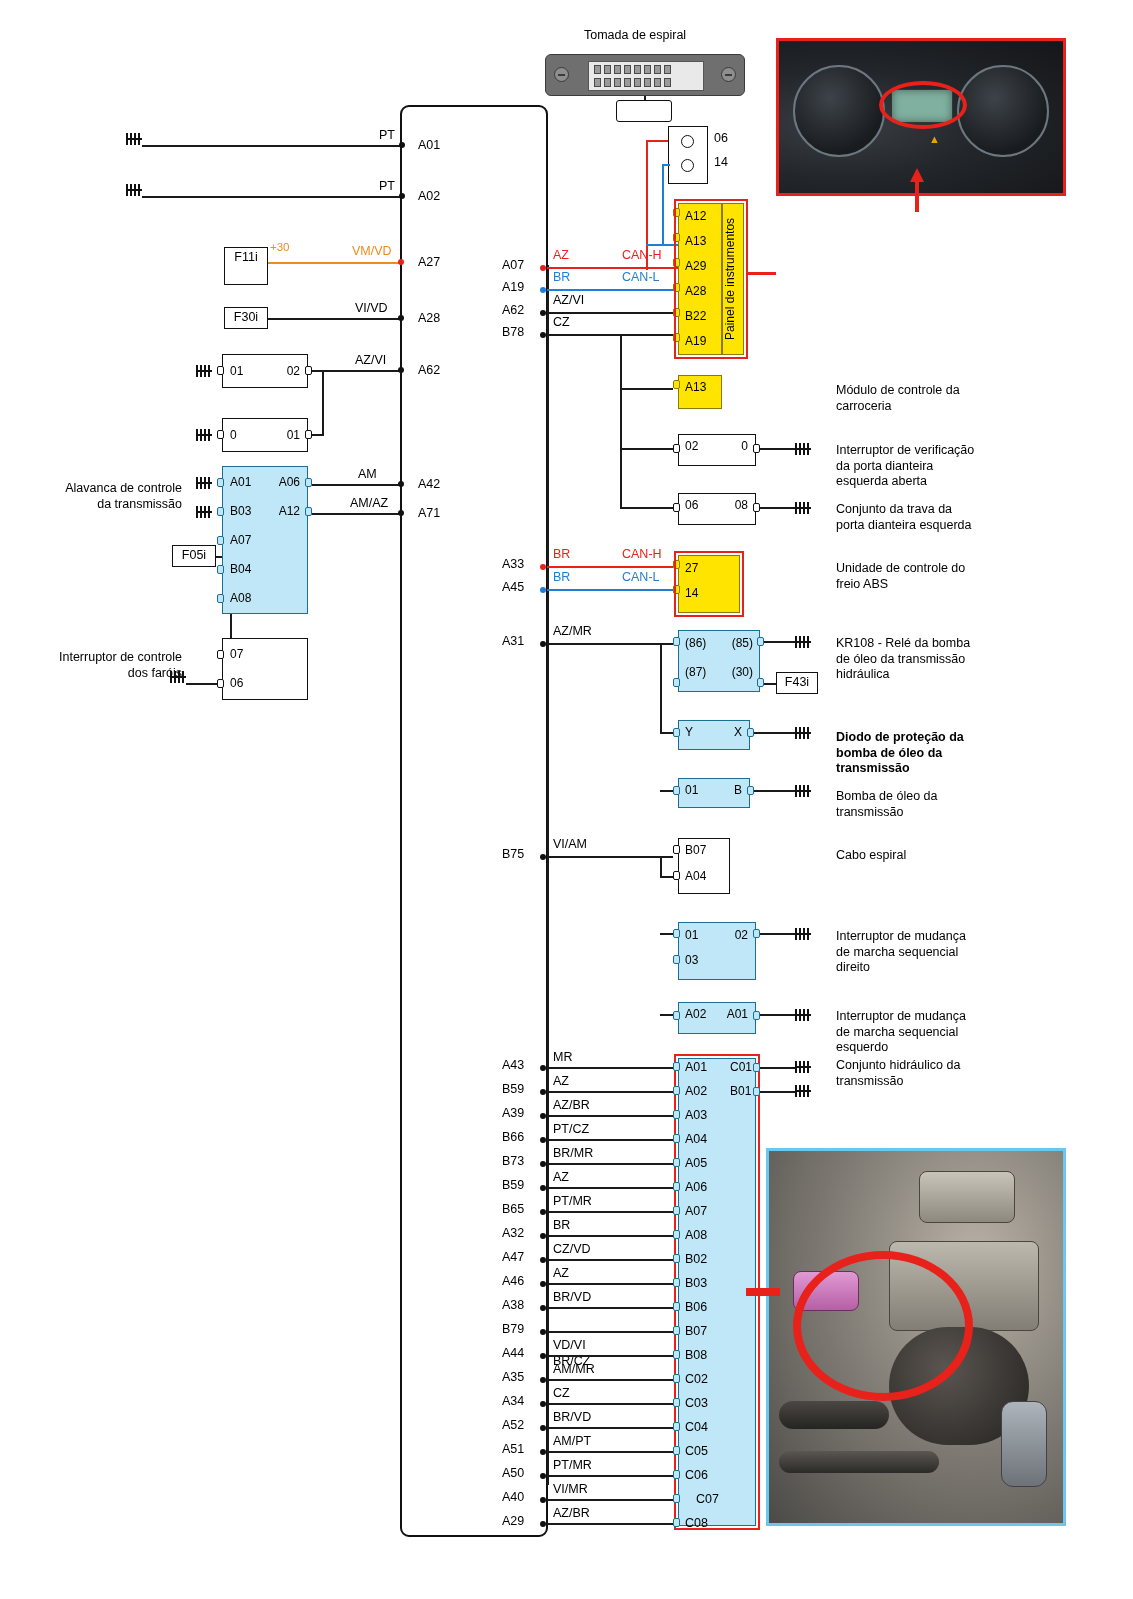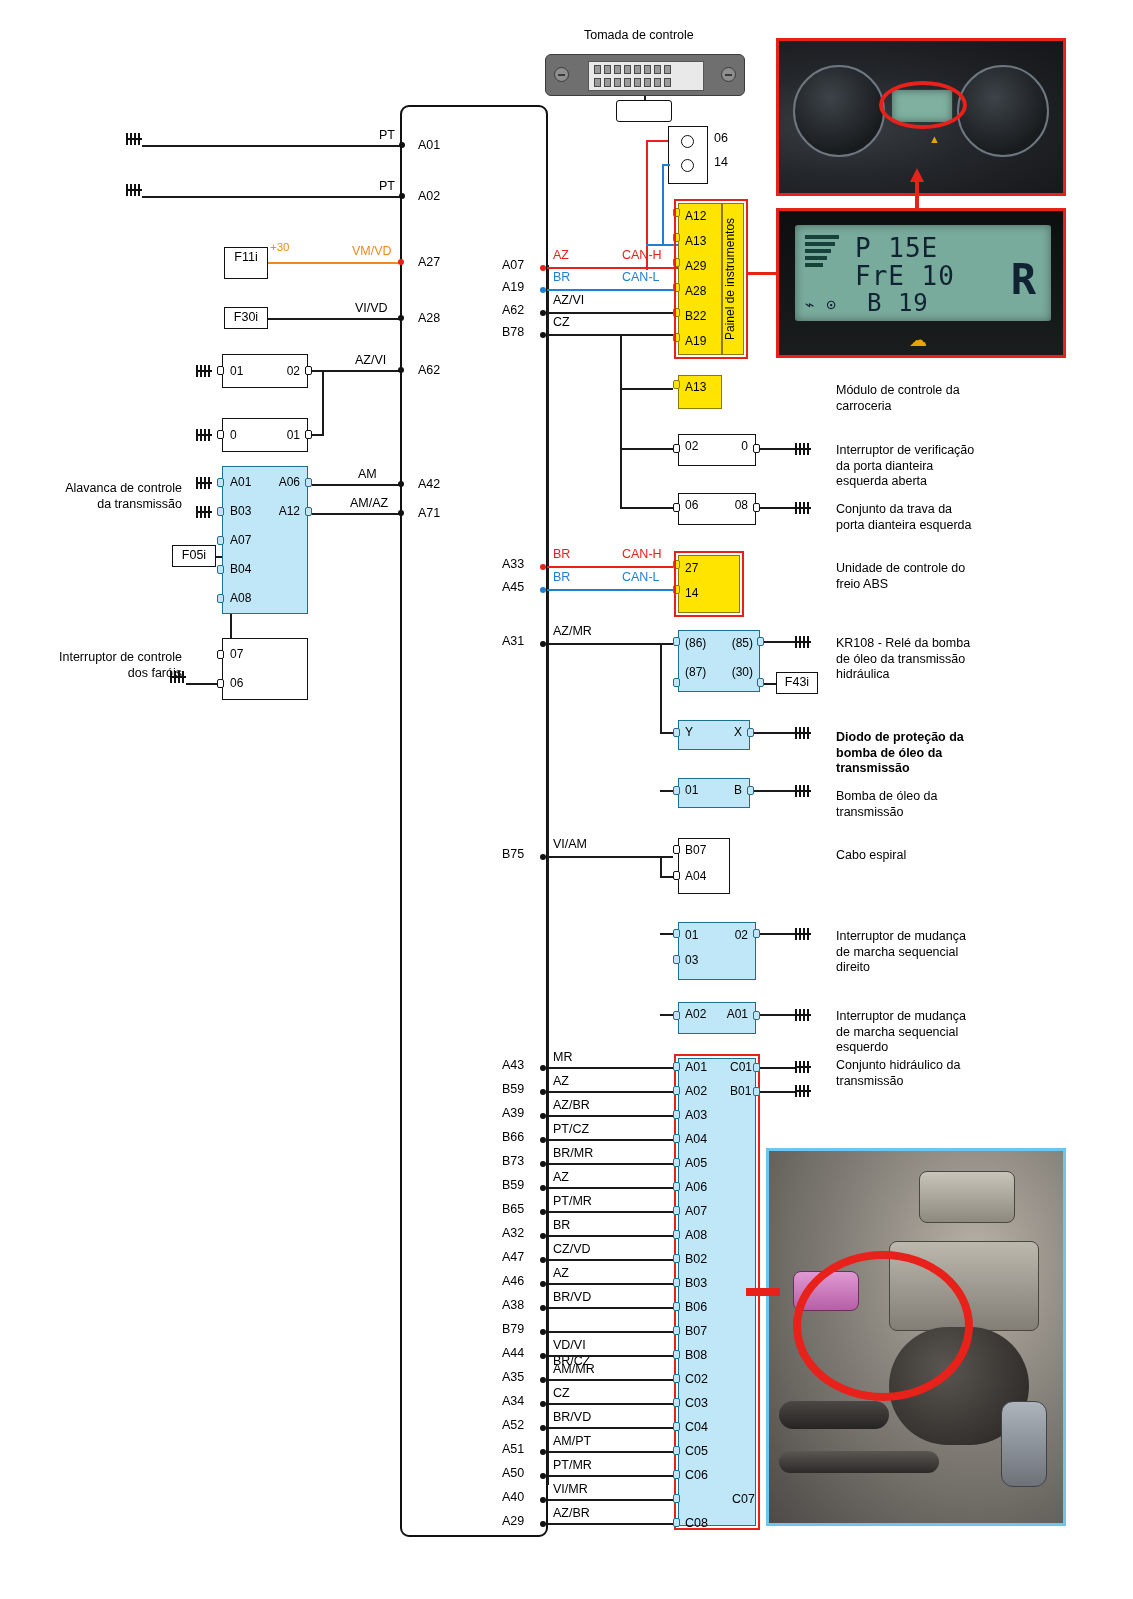--- a/index.html
+++ b/index.html
@@ -168,21 +168,21 @@
   }
   .bars { position:absolute; display:flex; flex-direction:column; gap:3px; }
   .bars i { display:block; height:4px; background:#17423a; }
   .amber { color:#e8a300; }
 </style>
 </head>
 <body>
 
 <div id="stage">
 
-  <div class="abs lbl" style="left:584px; top:28px;">Tomada de controle</div>
+  <div class="abs lbl" style="left:584px; top:28px;">Tomada de espiral</div>
 
   <div class="obd-shell" style="left:545px; top:54px; width:200px; height:42px;">
     <div class="obd-screw" style="left:8px; top:12px;"></div>
     <div class="obd-screw" style="right:8px; top:12px;"></div>
     <div class="obd-inner" style="left:42px; top:6px; width:116px; height:30px;">
       <div class="obd-pins" style="left:5px; top:3px;">
         <span></span>
           <span></span>
           <span></span>
           <span></span>
@@ -239,21 +239,21 @@
       <i></i>
       <i></i>
       <i></i>
       <b></b>
     </div>
   <div class="wire wire-h" style="left:142px; top:196px; width:258px;"></div>
   <div class="abs pin" style="left:379px; top:179px;">PT</div>
   <div class="dot" style="left:399px; top:193px;"></div>
   <div class="abs pin" style="left:418px; top:189px;">A02</div>
 
-  <div class="fuse" style="left:224px; top:247px; width:44px; height:32px;">F11i</div>
+  <div class="fuse" style="left:224px; top:247px; width:44px; height:38px;">F11i</div>
   <div class="abs" style="left:270px; top:241px; font-size:11.5px; color:#f08a1e;">+30</div>
   <div class="wire wire-orange wire-h" style="left:268px; top:262px; width:132px; height:2px;"></div>
   <div class="abs pin" style="left:352px; top:244px; color:#f08a1e;">VM/VD</div>
   <div class="dot dot-red" style="left:398px; top:259px;"></div>
   <div class="abs pin" style="left:418px; top:255px;">A27</div>
 
   <div class="fuse" style="left:224px; top:307px; width:44px; height:22px;">F30i</div>
   <div class="wire wire-h" style="left:268px; top:318px; width:132px;"></div>
   <div class="abs pin" style="left:355px; top:301px;">VI/VD</div>
   <div class="dot" style="left:398px; top:315px;"></div>
@@ -739,21 +739,21 @@
   <div class="dot" style="left:540px; top:1473px;"></div>
   <div class="wire wire-h" style="left:547px; top:1475px; width:126px;"></div>
   <div class="abs pin" style="left:553px; top:1458px;">PT/MR</div>
   <div class="abs pin" style="left:685px; top:1468px;">C06</div>
   <div class="nub b" style="left:673px; top:1470px;"></div>
 
   <div class="abs pin" style="left:502px; top:1490px;">A40</div>
   <div class="dot" style="left:540px; top:1497px;"></div>
   <div class="wire wire-h" style="left:547px; top:1499px; width:126px;"></div>
   <div class="abs pin" style="left:553px; top:1482px;">VI/MR</div>
-  <div class="abs pin" style="left:690px; top:1492px;margin-left:42px;">C07</div>
+  <div class="abs pin" style="left:654px; top:1492px;margin-left:42px;">C07</div>
   <div class="nub b" style="left:673px; top:1494px;"></div>
 
   <div class="abs pin" style="left:502px; top:1514px;">A29</div>
   <div class="dot" style="left:540px; top:1521px;"></div>
   <div class="wire wire-h" style="left:547px; top:1523px; width:126px;"></div>
   <div class="abs pin" style="left:553px; top:1506px;">AZ/BR</div>
   <div class="abs pin" style="left:685px; top:1516px;">C08</div>
   <div class="nub b" style="left:673px; top:1518px;"></div>
 
   <div class="photo red" style="left:776px; top:38px; width:290px; height:158px;">
@@ -765,38 +765,20 @@
     <div class="ellipse-red" style="left:100px; top:40px; width:88px; height:48px;"></div>
   </div>
 
   <div class="arrow-red" style="left:908px; top:168px; width:18px; height:44px;">
     <svg width="18" height="44" viewBox="0 0 18 44">
       <line x1="9" y1="44" x2="9" y2="12" stroke="#e8211a" stroke-width="4"></line>
       <polygon points="9,0 2,14 16,14" fill="#e8211a"></polygon>
     </svg>
   </div>
 
-  <div class="photo red" style="left:776px; top:208px; width:290px; height:150px;">
-    <div class="lcd2-bg"></div>
-    <div class="lcd2-panel" style="left:16px; top:14px; width:256px; height:96px;">
-      <div class="bars" style="left:10px; top:10px; width:34px;">
-        <i style="width:34px"></i>
-          <i style="width:30px"></i>
-          <i style="width:26px"></i>
-          <i style="width:22px"></i>
-          <i style="width:18px"></i>
-      </div>
-      <div class="lcd-text" style="left:60px; top:8px; font-size:26px;">P 15E</div>
-      <div class="lcd-text" style="left:60px; top:36px; font-size:26px;">FrE 10</div>
-      <div class="lcd-text" style="left:72px; top:64px; font-size:24px;">B 19</div>
-      <div class="lcd-text" style="right:14px; top:30px; font-size:42px; font-weight:bold;">R</div>
-      <div class="lcd-text" style="left:10px; top:70px; font-size:16px;">⌁ ⊙</div>
-    </div>
-    <div class="abs" style="left:130px; top:118px; font-size:18px;"><span class="amber">☁</span></div>
-  </div>
 
   <div class="photo blue" style="left:766px; top:1148px; width:300px; height:378px;">
     <div class="engine-bg"></div>
     <div class="eng-part" style="left:150px; top:20px; width:96px; height:52px; background:linear-gradient(#c9c4ba,#8e897f); border:1px solid #4a463f;"></div>
     <div class="eng-part" style="left:120px; top:90px; width:150px; height:90px; background:linear-gradient(#bdb8ae,#837e75); border:1px solid #4a463f;"></div>
     <div class="eng-part" style="left:24px; top:120px; width:66px; height:40px; background:linear-gradient(#e09ad3,#b65fa5); border:1px solid #6a2f5e;"></div>
     <div class="eng-part" style="left:120px; top:176px; width:140px; height:118px; background:radial-gradient(circle at 40% 35%, #5a5550, #23211f); border-radius:60px;"></div>
     <div class="eng-part" style="left:232px; top:250px; width:46px; height:86px; background:linear-gradient(#aeb4bb,#6c7278); border-radius:12px; border:1px solid #3f4347;"></div>
     <div class="eng-part" style="left:10px; top:250px; width:110px; height:28px; background:linear-gradient(#4a4744,#262422); border-radius:14px;"></div>
     <div class="eng-part" style="left:10px; top:300px; width:160px; height:22px; background:linear-gradient(#5a5652,#2c2a28); border-radius:11px;"></div>

